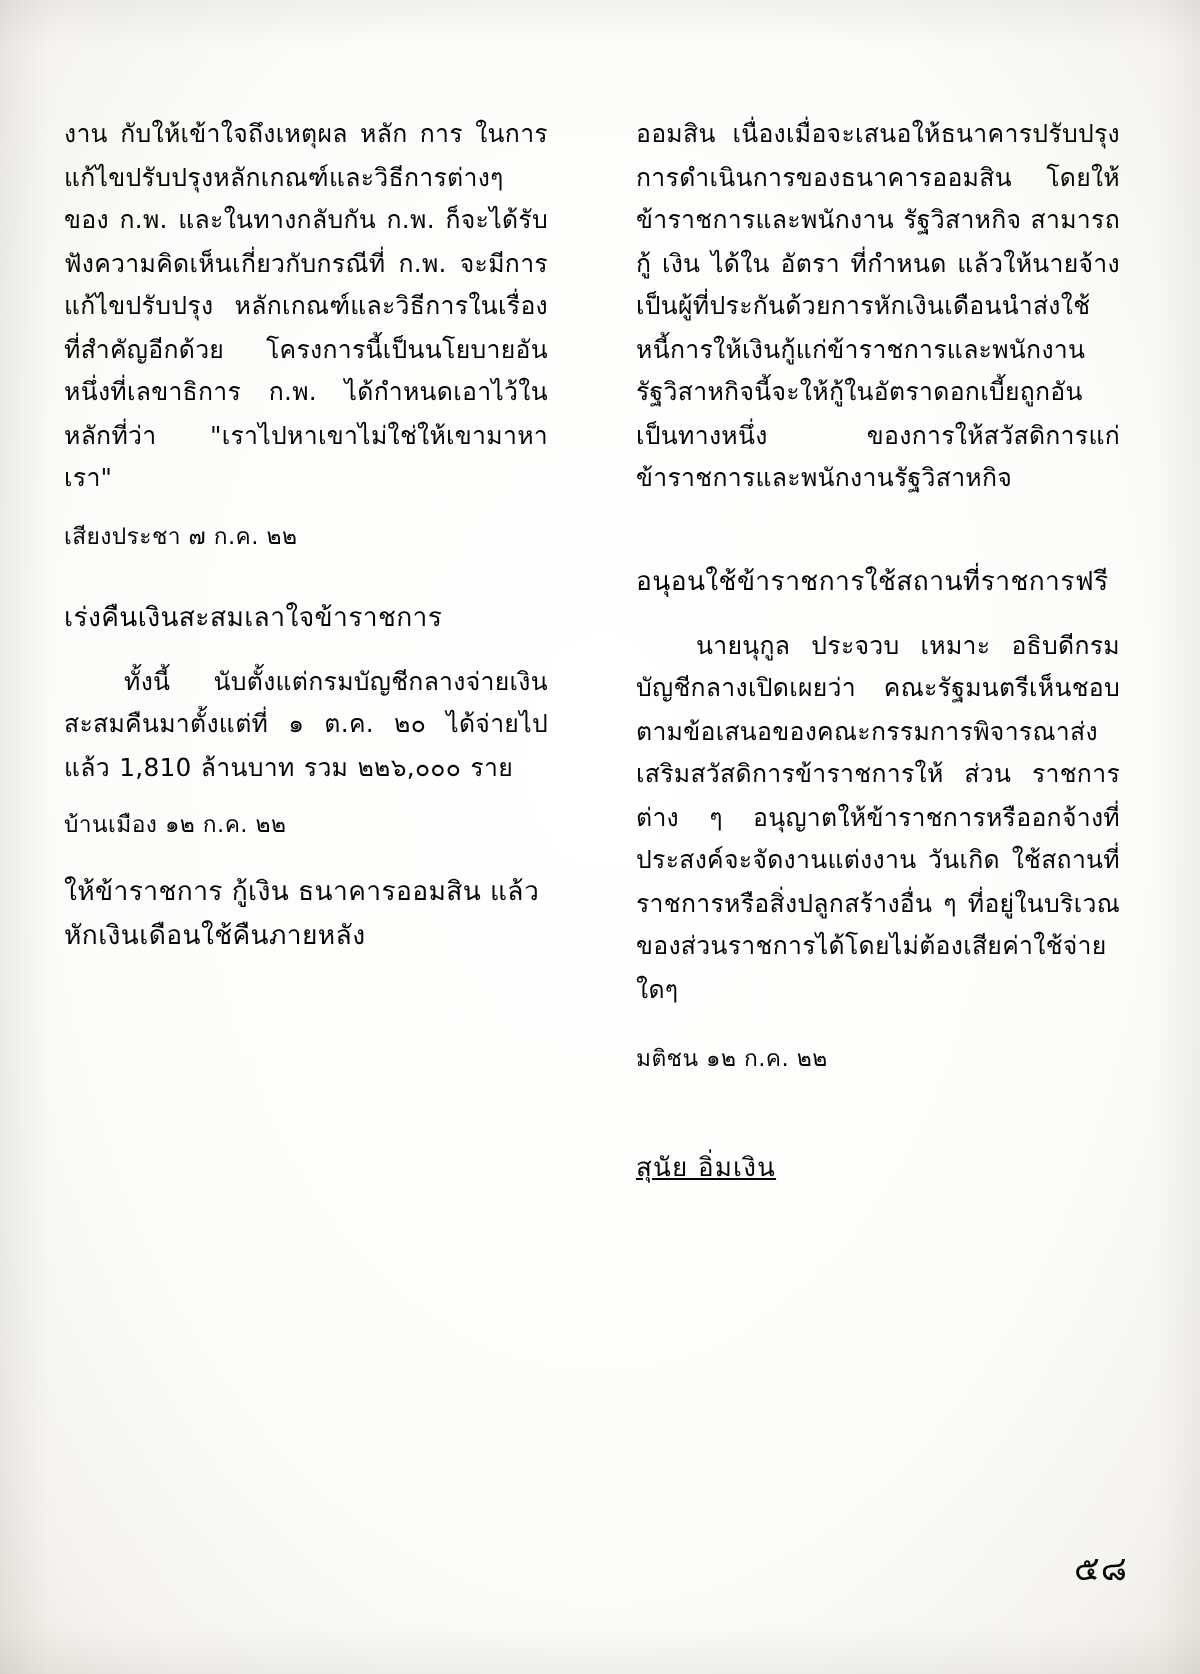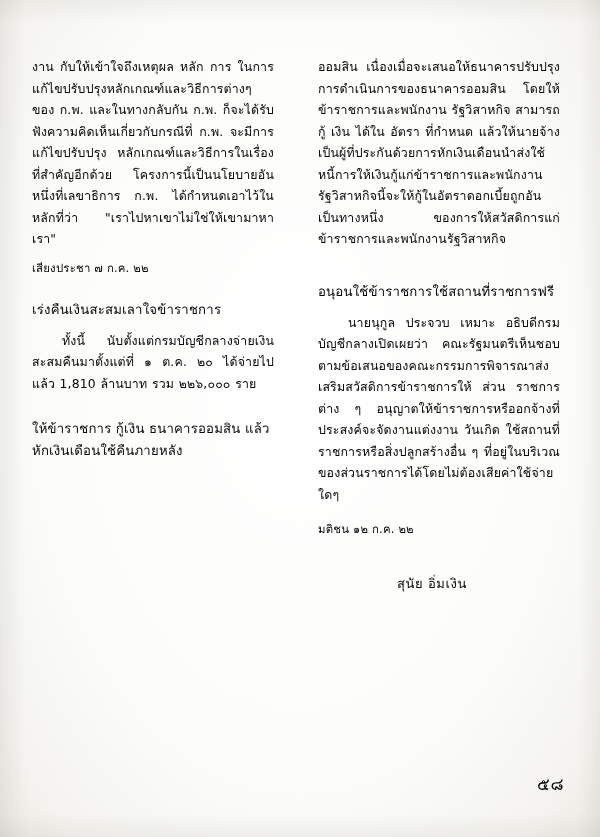--- a/index.html
+++ b/index.html
@@ -80,23 +80,24 @@
     letter-spacing: 0.2px;
     margin: 0;
   }
 
   .spacer-sm { height: 9px; }
   .spacer-md { height: 15px; }
   .spacer-lg { height: 22px; }
 
   .signoff {
     font-size: 13px;
-    text-align: center;
+    text-align: left;
     letter-spacing: 0.6px;
     padding-right: 14px;
+    text-decoration: underline;
   }
 
   .folio {
     position: absolute;
     right: 36px;
     bottom: 44px;
     font-size: 17px;
     letter-spacing: 0.5px;
   }
 
@@ -124,20 +125,21 @@
 
     <h2 class="headline">เร่งคืนเงินสะสมเลาใจข้าราชการ</h2>
 
     <div class="spacer-sm"></div>
 
 
     <p class="para indent">ทั้งนี้ นับตั้งแต่กรมบัญชีกลางจ่ายเงินสะสมคืนมาตั้งแต่ที่ ๑ ต.ค. ๒๐ ได้จ่ายไปแล้ว 1,810 ล้านบาท รวม ๒๒๖,๐๐๐ ราย</p>
 
     <div class="spacer-sm"></div>
 
+    <p class="source">บ้านเมือง ๑๒ ก.ค. ๒๒</p>
 
     <div class="spacer-md"></div>
 
     <h2 class="headline">ให้ข้าราชการ กู้เงิน ธนาคารออมสิน แล้วหักเงินเดือนใช้คืนภายหลัง</h2>
 
     <div class="spacer-sm"></div>
 
   </div>
 
   <div class="col col-right">

